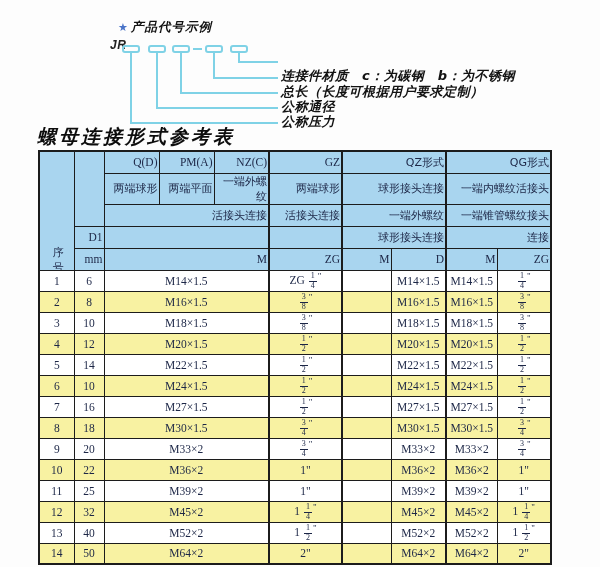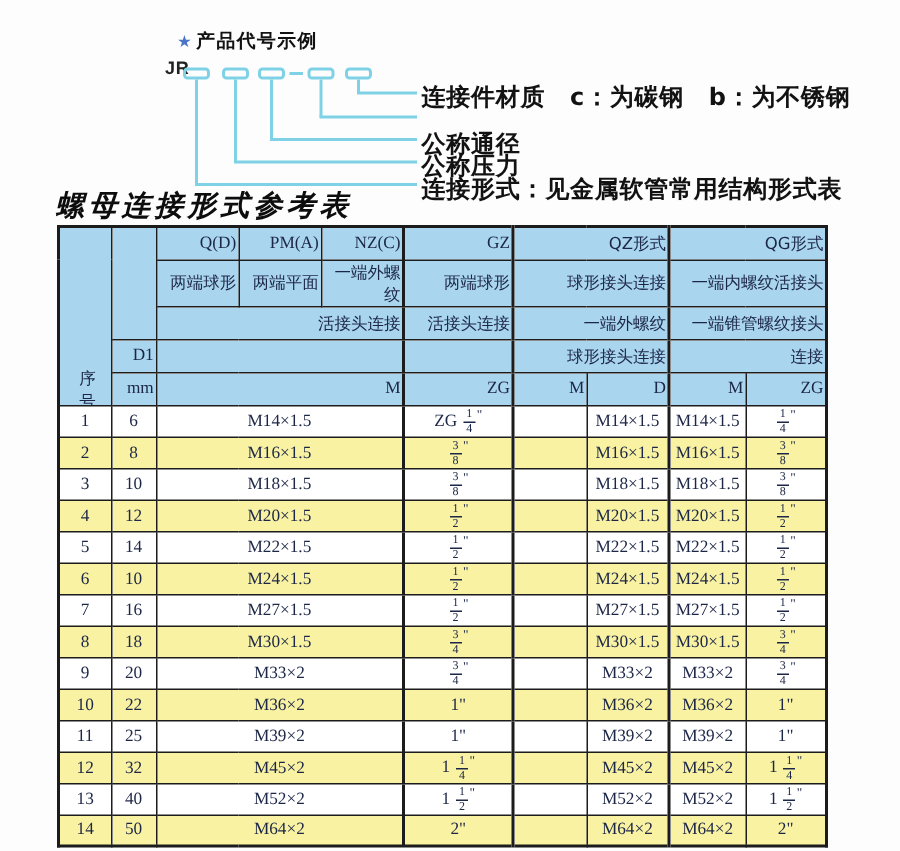--- a/index.html
+++ b/index.html
@@ -16,33 +16,33 @@
   *{margin:0;padding:0;box-sizing:border-box;}
   html,body{width:600px;height:567px;}
   body{
     position:relative;
     background:var(--page-bg);
     font-family:"Liberation Serif", serif;
     color:var(--ink);
     overflow:hidden;
   }
   
-  .diagram{position:absolute;left:0;top:0;width:600px;height:134px;}
+  .diagram{position:absolute;left:0;top:0;width:600px;height:134px;font-style:italic;}
   .d-title{position:absolute;left:118px;top:19px;font-family:"DejaVu Sans",sans-serif;
     font-weight:bold;font-size:12.5px;letter-spacing:1px;color:var(--ink);}
   .d-title .star{color:var(--star);font-size:11px;margin-right:2px;}
   .d-code{position:absolute;left:110px;top:38px;font-family:"Liberation Sans",sans-serif;
     font-weight:bold;font-size:12px;color:#222;letter-spacing:0.5px;}
   .d-box{position:absolute;top:45px;width:18px;height:8px;border:2px solid var(--accent);
     border-radius:3px;background:transparent;}
   .d-dash{position:absolute;top:48px;width:9px;height:2px;background:var(--accent);}
   .vline{position:absolute;width:2px;background:var(--accent);}
   .hline{position:absolute;height:2px;background:var(--accent);}
   .d-label{position:absolute;left:281px;font-family:"DejaVu Sans",sans-serif;
-    font-weight:bold;font-size:16px;color:var(--ink);white-space:nowrap;letter-spacing:0.5px;}
+    font-weight:bold;font-size:13px;color:var(--ink);white-space:nowrap;letter-spacing:0.5px;margin-top:12px;}
   
   .tbl-title{position:absolute;left:37px;top:124px;font-size:19px;font-weight:bold;
     font-family:"Liberation Serif",serif;font-style:italic;letter-spacing:3px;color:#0d0d0d;}
   
   table{position:absolute;left:38px;top:150px;border-collapse:collapse;table-layout:fixed;
     font-size:11.5px;color:var(--text);}
   th,td{border:1px solid var(--border);text-align:center;vertical-align:middle;
     font-weight:normal;padding:0 1px;overflow:hidden;}
   thead th{background:var(--header-bg);height:22px;font-family:"DejaVu Sans",sans-serif;font-size:11px;text-align:right;}
   thead th.lat{font-family:"Liberation Serif",serif;font-size:11.5px;}
@@ -80,23 +80,23 @@
   <div class="vline" style="left:213px;top:53px;height:25px"></div>
   <div class="hline" style="left:213px;top:77px;width:65px"></div>
   <div class="vline" style="left:180px;top:53px;height:40px"></div>
   <div class="hline" style="left:180px;top:92px;width:98px"></div>
   <div class="vline" style="left:156px;top:53px;height:55px"></div>
   <div class="hline" style="left:156px;top:107px;width:122px"></div>
   <div class="vline" style="left:130px;top:53px;height:70px"></div>
   <div class="hline" style="left:130px;top:122px;width:148px"></div>
 
   <div class="d-label" style="top:55px">连接件材质　c：为碳钢　b：为不锈钢</div>
+  <div class="d-label" style="top:71px">总长（长度可根据用户要求定制）</div>
   <div class="d-label" style="top:86px">公称通径</div>
   <div class="d-label" style="top:101px">公称压力</div>
-  <div class="d-label" style="top:116px">连接形式：见金属软管常用结构形式表</div>
 </div>
 
 <div class="tbl-title">螺母连接形式参考表</div>
 
 <table>
   <colgroup>
     <col style="width:35px">
       <col style="width:30px">
     <col style="width:55px">
       <col style="width:55px">

